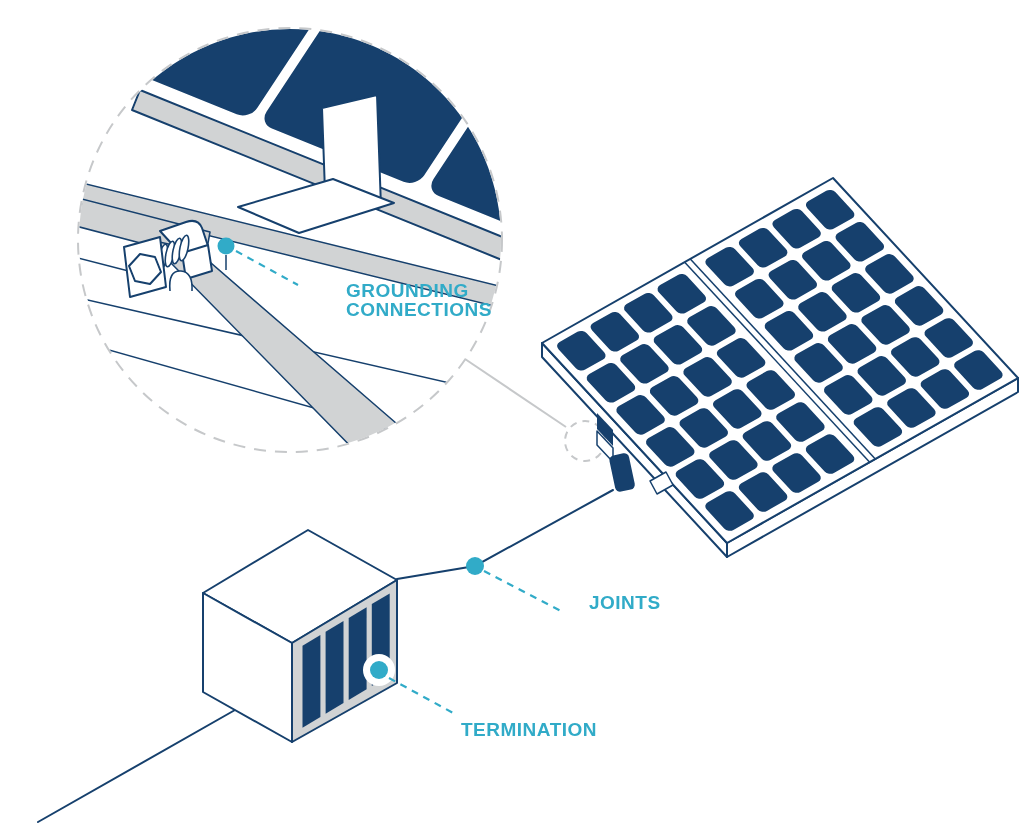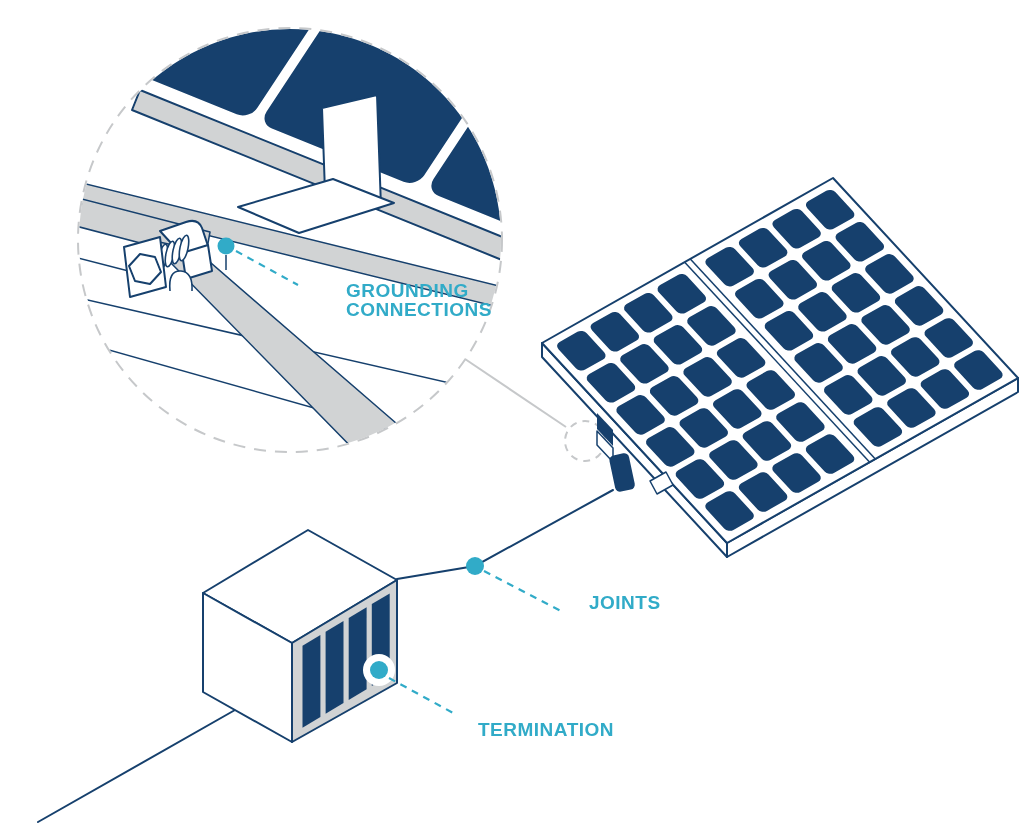--- a/index.html
+++ b/index.html
@@ -164,15 +164,15 @@
   <line class="teal-dash" x1="389" y1="678" x2="455" y2="714"></line>
 
   <circle class="gray-dash-circle" cx="290" cy="240" r="212"></circle>
 </svg>
 
 <div class="lbl" style="left:307px;top:281px;">
   <div>GROUNDING</div>
   <div>CONNECTIONS</div>
 </div>
 <div class="lbl" style="left:550px;top:593px;">JOINTS</div>
-<div class="lbl" style="left:439px;top:720px;">TERMINATION</div>
+<div class="lbl" style="left:422px;top:720px;">TERMINATION</div>
 
 </div>
 
 </body></html>

